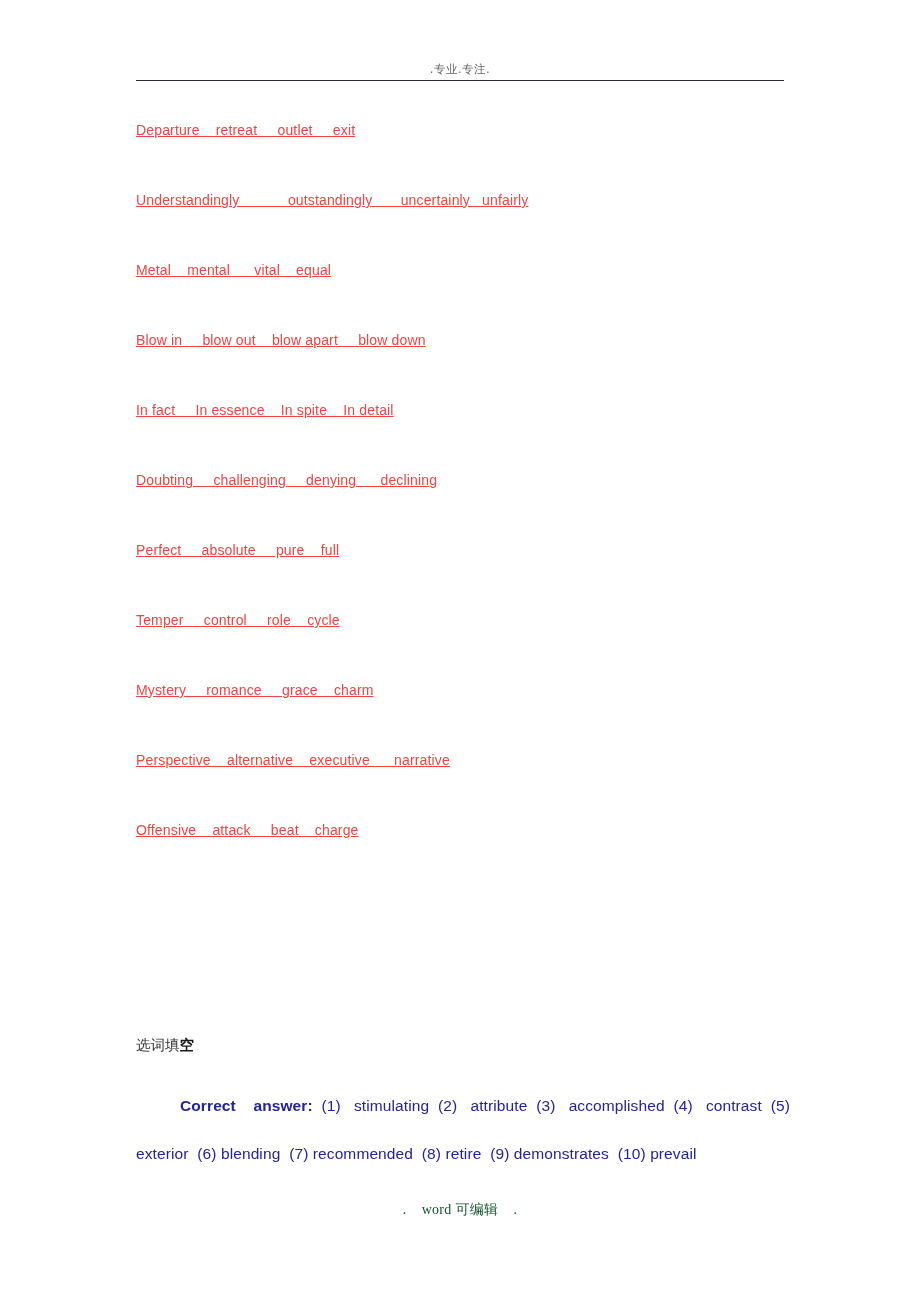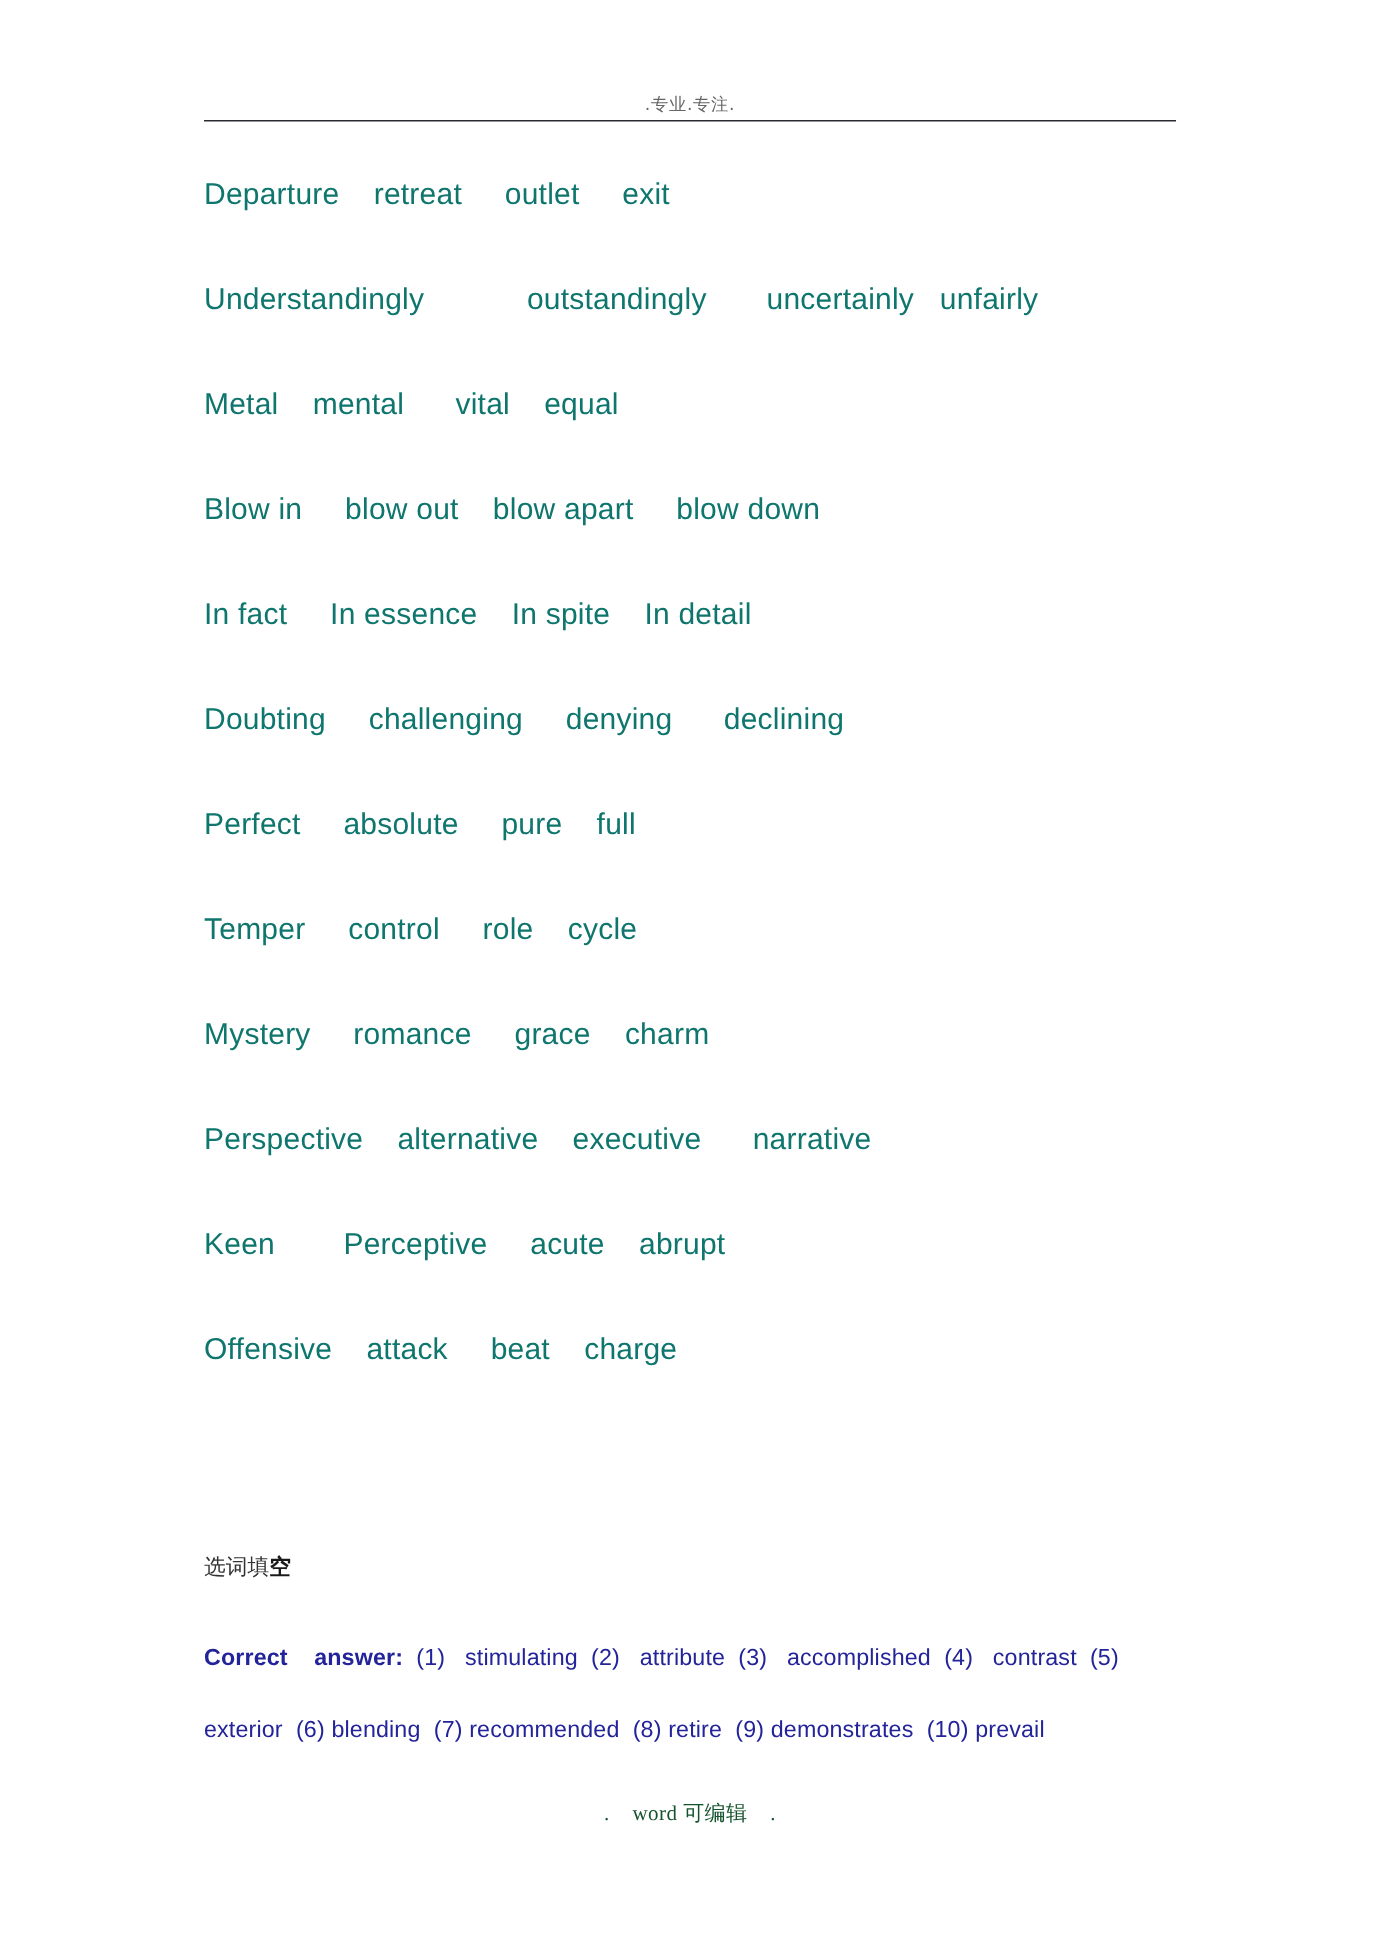--- a/index.html
+++ b/index.html
@@ -49,25 +49,26 @@
 
   
   .wordlist {
     position: absolute;
     left: 136px;
     top: 118px;
     width: 700px;
   }
   .word-row {
     height: 70px;
-    font-size: 20px;
+    font-size: 14px;
     line-height: 24px;
-    color: #0f766e;
+    color: #ef4444;
     white-space: pre;
     letter-spacing: 0.15px;
+    text-decoration: underline;
   }
 
   
   .section-heading {
     position: absolute;
     left: 136px;
     top: 1034px;
     font-family: "DejaVu Sans", sans-serif;
     font-size: 14.5px;
     line-height: 22px;
@@ -89,20 +90,21 @@
     color: #23239a;
     font-size: 15.5px;
     line-height: 48px;
   }
   .answer-line {
     white-space: pre;
     letter-spacing: 0.1px;
   }
   .answer-line .lead {
     font-weight: bold;
+    margin-left: 44px;
   }
 
   
   .footer {
     position: absolute;
     left: 0;
     top: 1200px;
     width: 920px;
     text-align: center;
   }
@@ -129,21 +131,20 @@
     <div class="word-row">Departure    retreat     outlet     exit</div>
     <div class="word-row">Understandingly            outstandingly       uncertainly   unfairly</div>
     <div class="word-row">Metal    mental      vital    equal</div>
     <div class="word-row">Blow in     blow out    blow apart     blow down</div>
     <div class="word-row">In fact     In essence    In spite    In detail</div>
     <div class="word-row">Doubting     challenging     denying      declining</div>
     <div class="word-row">Perfect     absolute     pure    full</div>
     <div class="word-row">Temper     control     role    cycle</div>
     <div class="word-row">Mystery     romance     grace    charm</div>
     <div class="word-row">Perspective    alternative    executive      narrative</div>
-    <div class="word-row">Keen        Perceptive     acute    abrupt</div>
     <div class="word-row">Offensive    attack     beat    charge</div>
   </div>
 
   <div class="section-heading"><span>选词填</span><span class="emph">空</span></div>
 
   <div class="answers">
     <div class="answer-line"><span class="lead">Correct    answer:</span><span>  (1)   stimulating  (2)   attribute  (3)   accomplished  (4)   contrast  (5)</span></div>
     <div class="answer-line">exterior  (6) blending  (7) recommended  (8) retire  (9) demonstrates  (10) prevail</div>
   </div>
 

